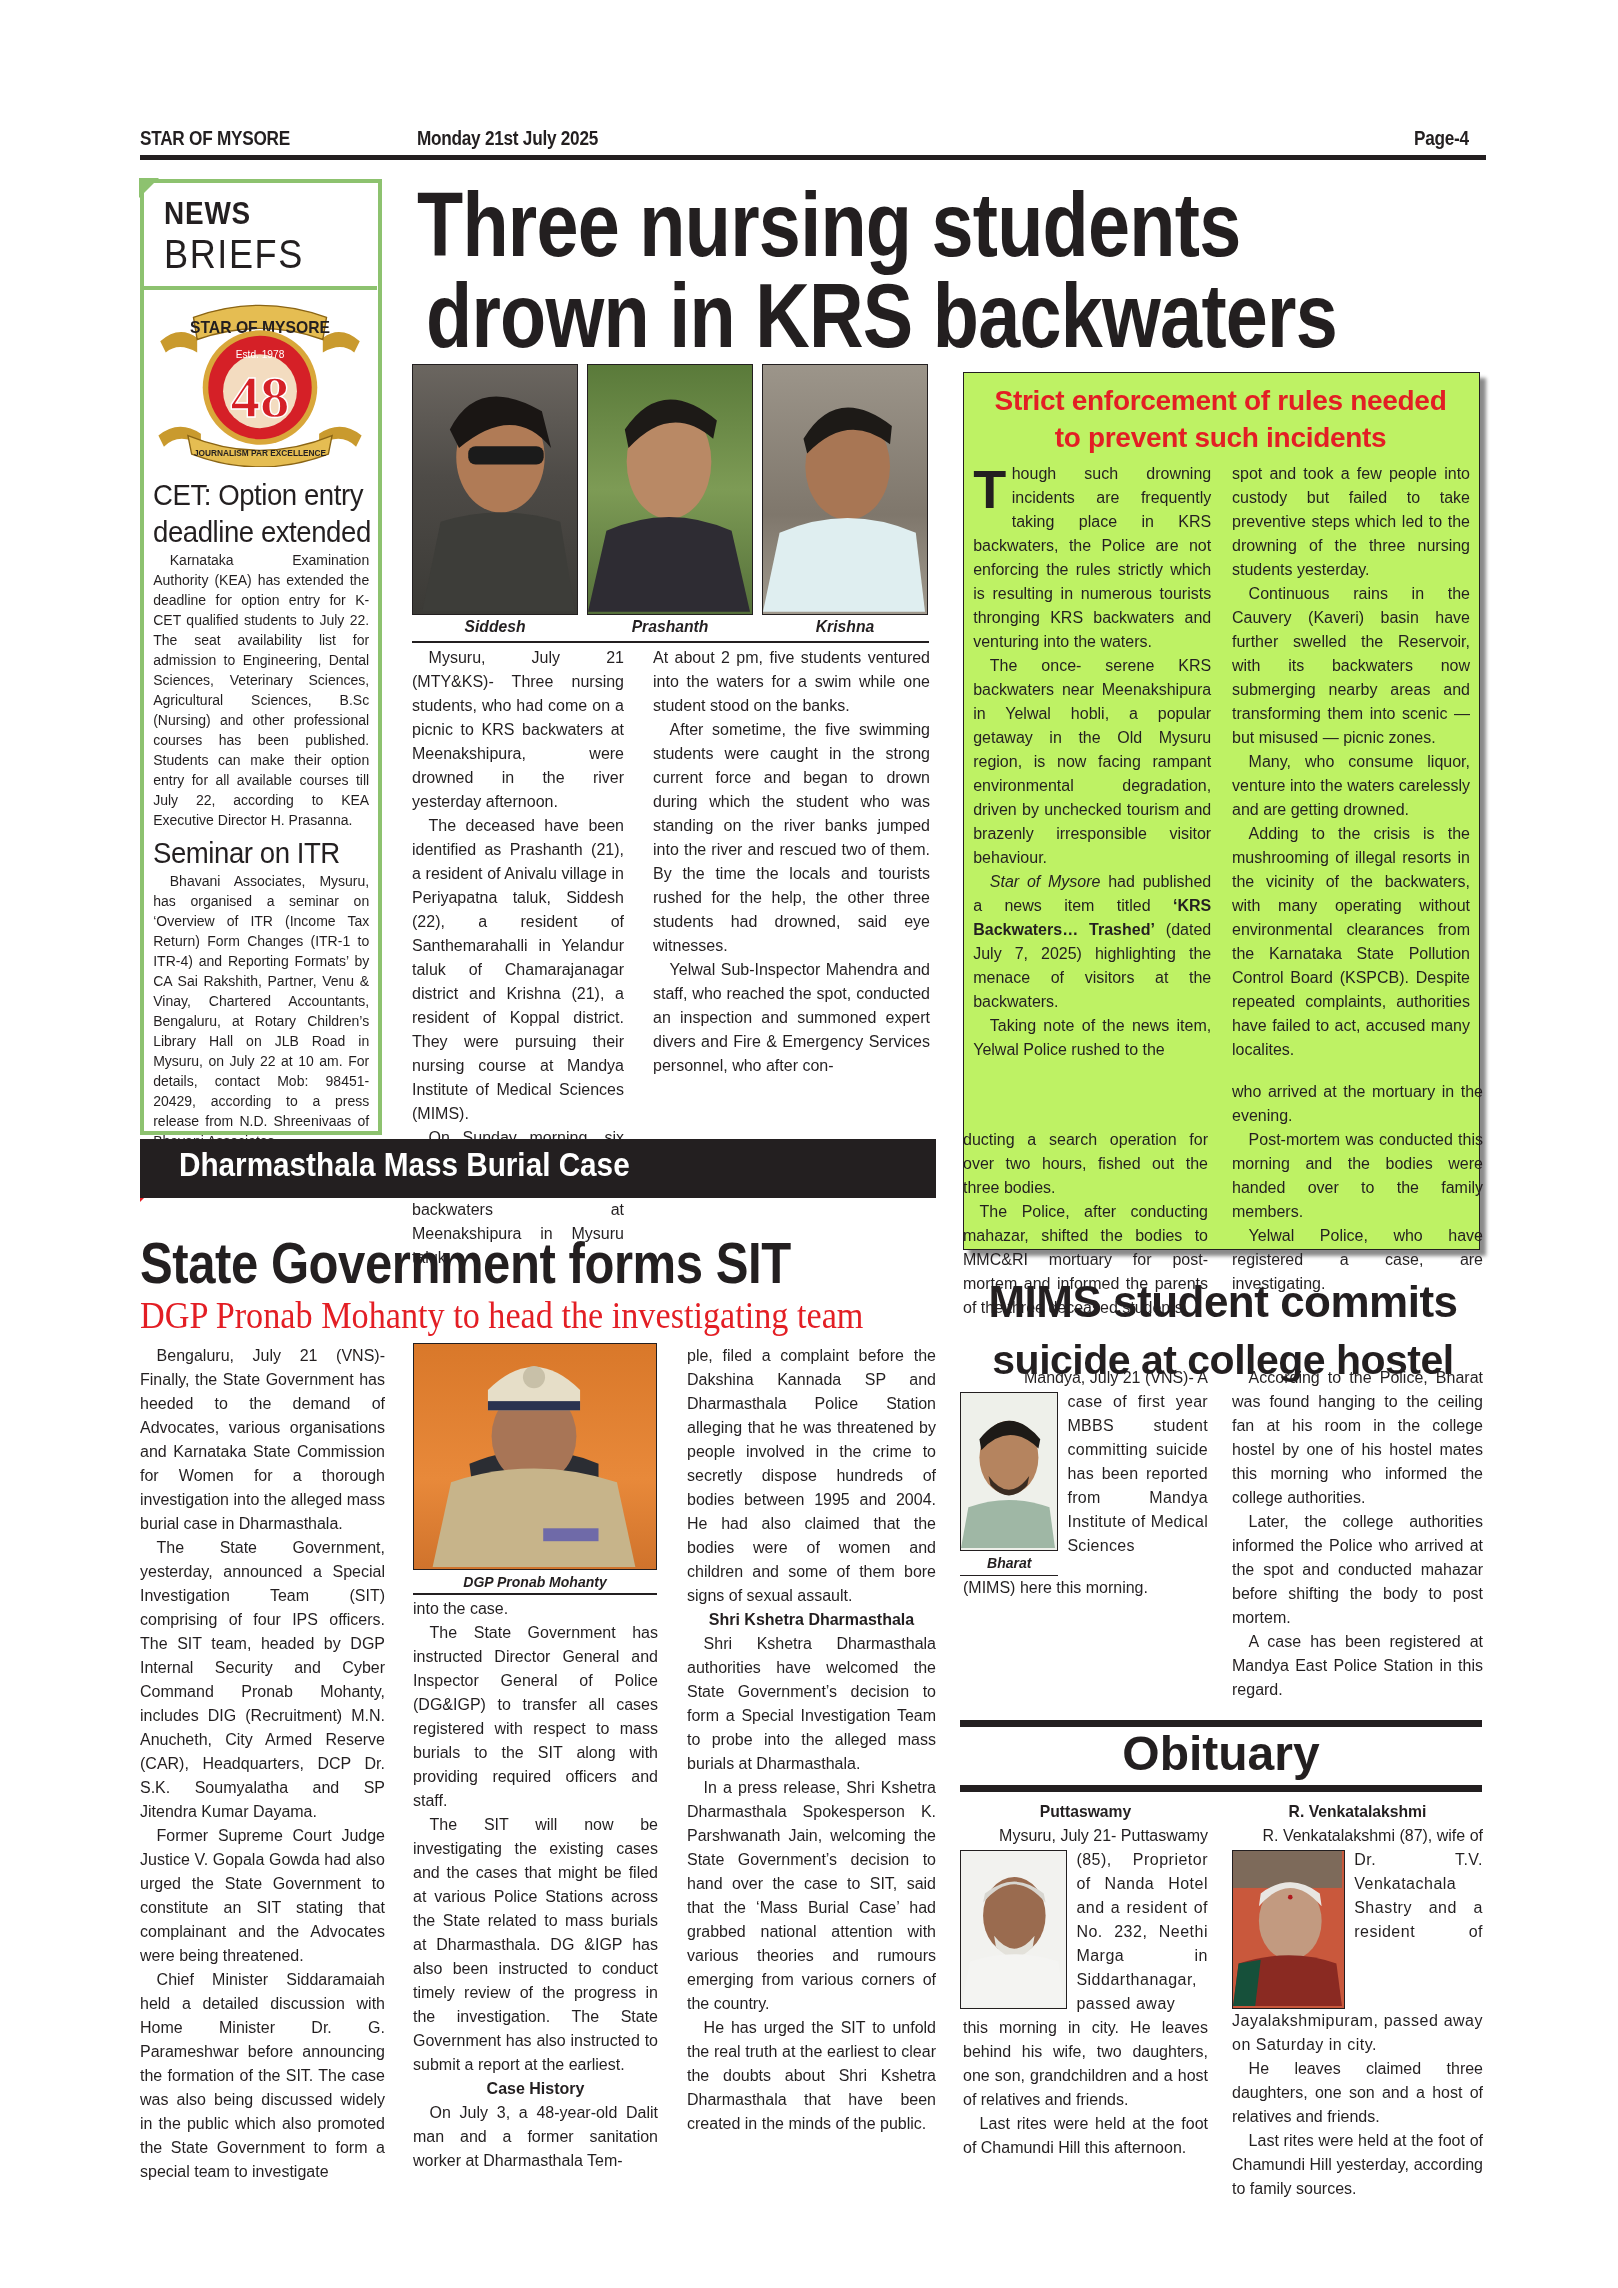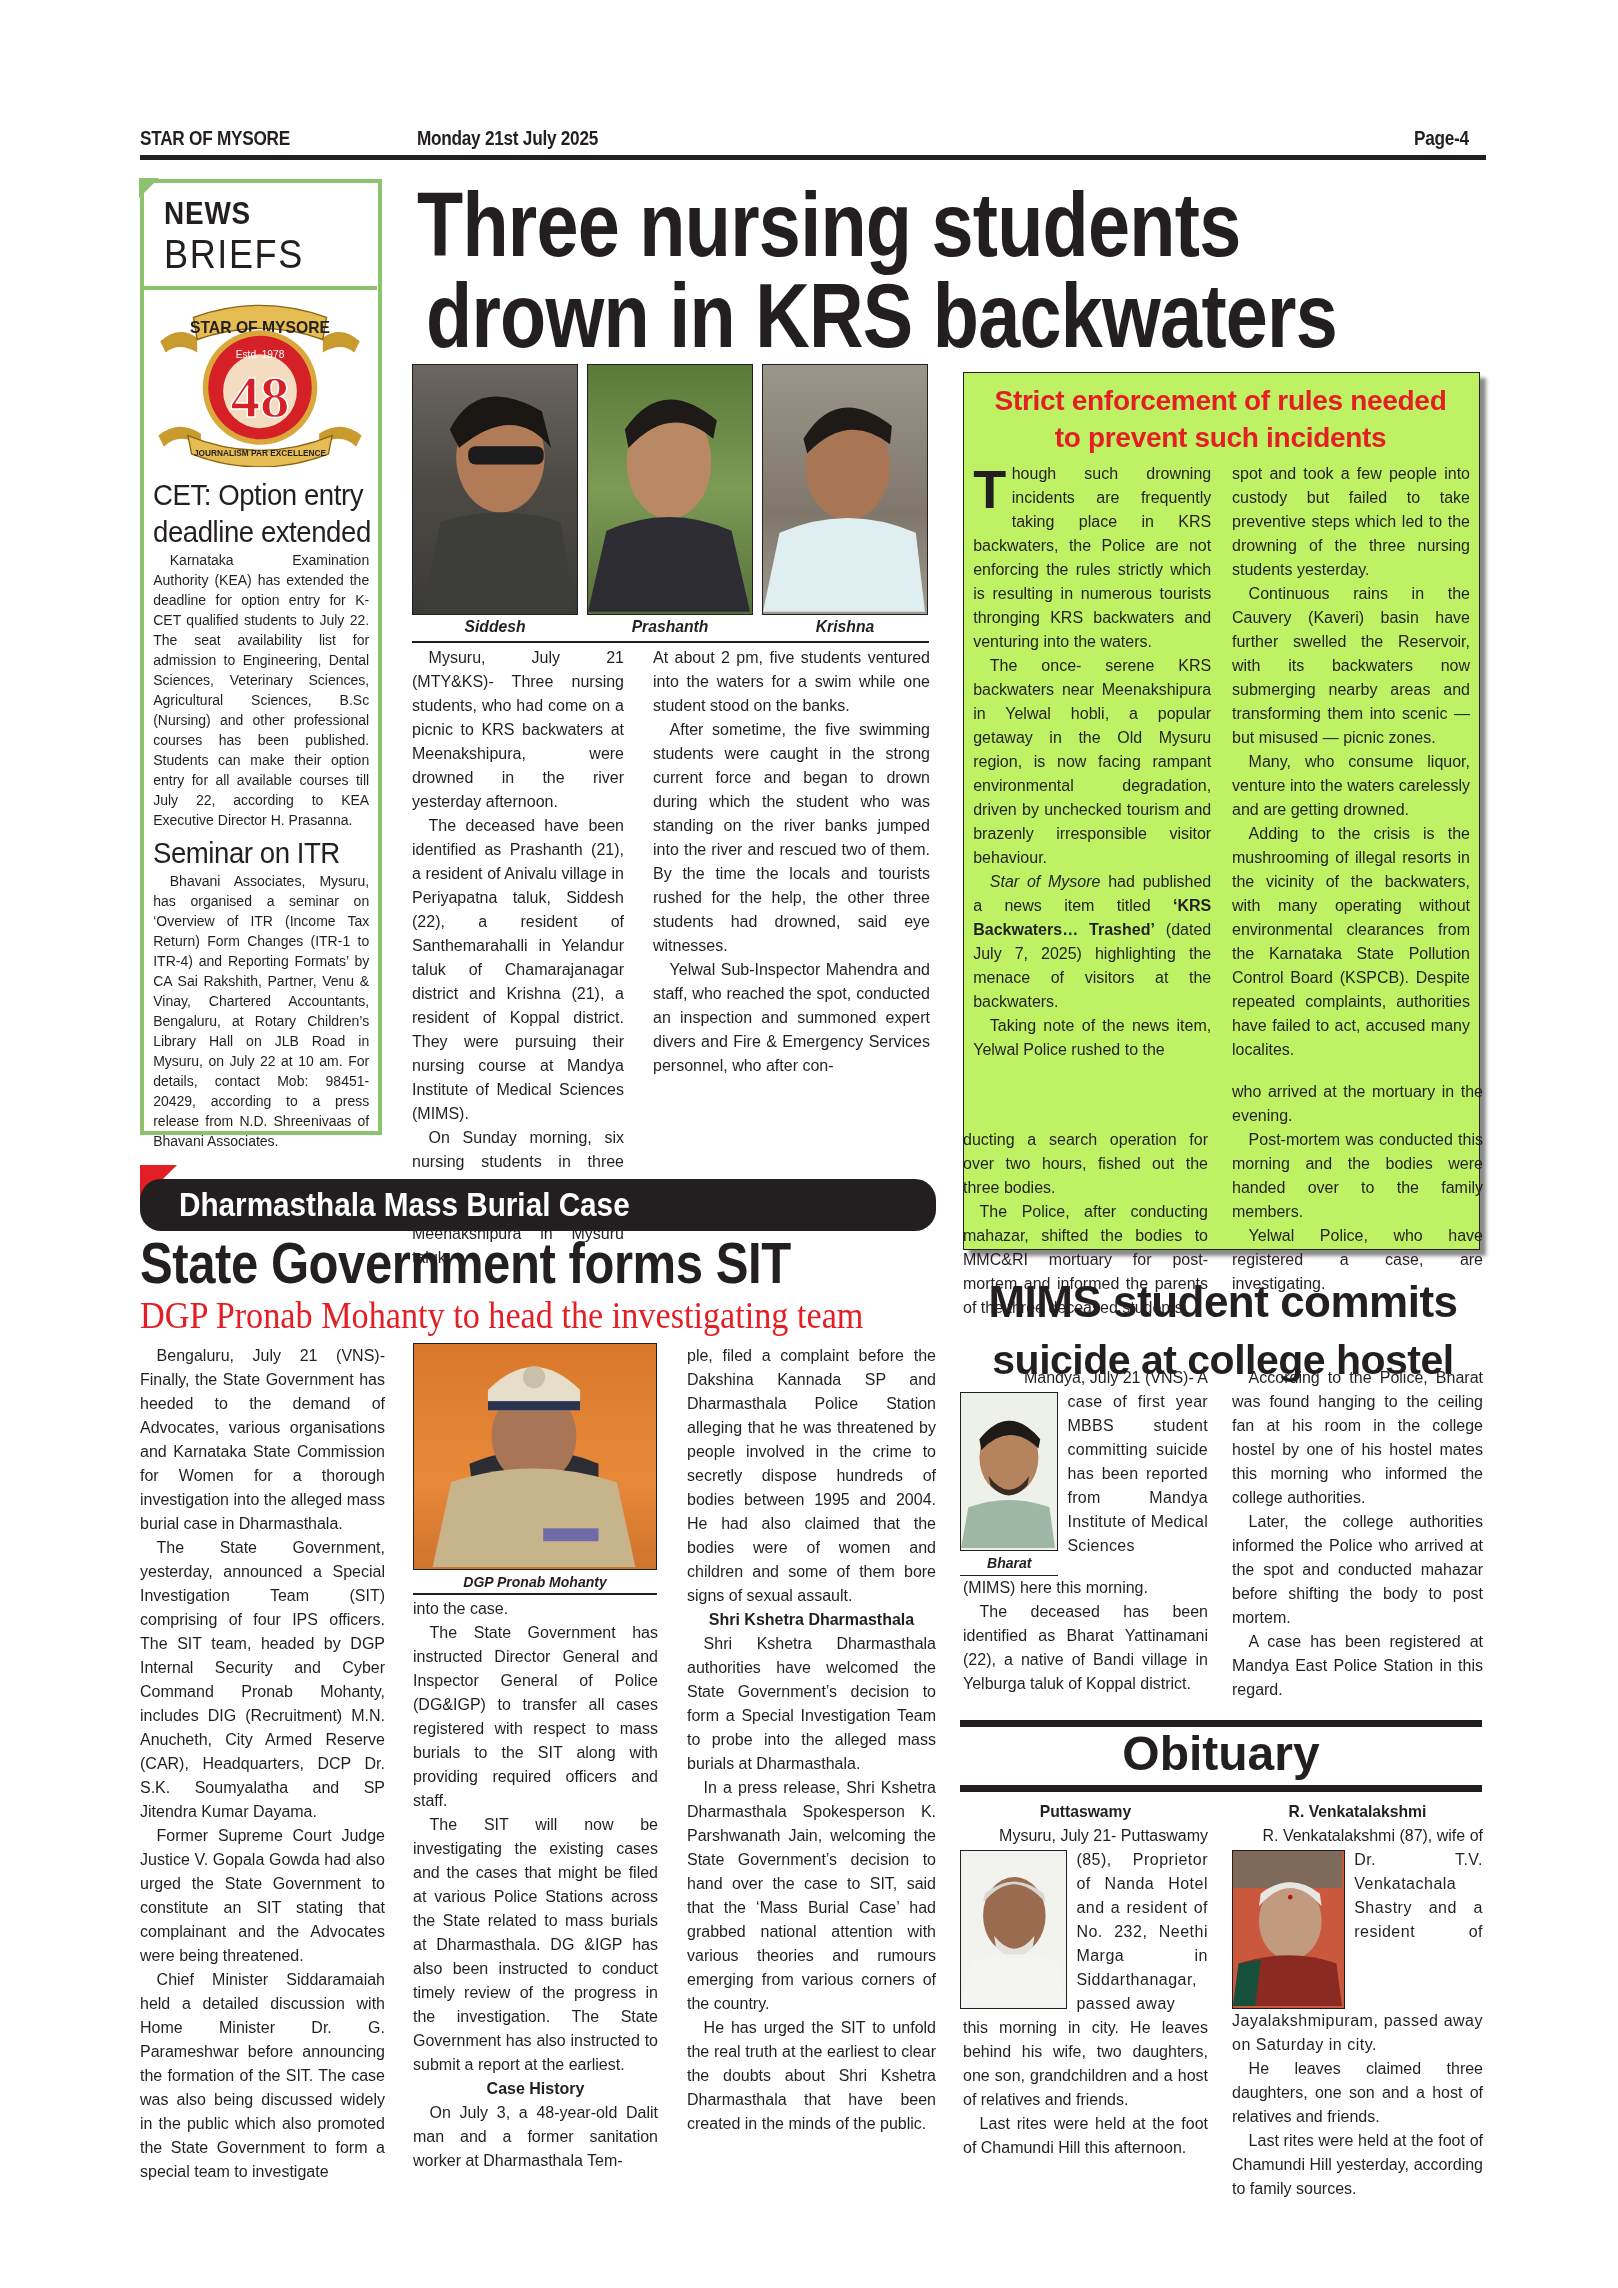--- a/index.html
+++ b/index.html
@@ -18,21 +18,21 @@
   .briefs-word{position:absolute;left:20px;top:48px;font-size:41px;letter-spacing:1.8px;transform:scaleX(0.88);transform-origin:left;}
   .brief-title{font-size:30px;line-height:37px;letter-spacing:-0.5px;transform:scaleX(0.92);transform-origin:left;white-space:nowrap;}
   .brief-body{font-size:14px;line-height:20px;text-align:justify;}
   .brief-body p{margin:0;text-indent:16.6px;}
   .headline{font-weight:bold;font-size:90px;line-height:96px;letter-spacing:-0.9px;transform:scaleX(0.84);transform-origin:left;white-space:nowrap;}
   .photo{border:1.8px solid #231f20;box-sizing:border-box;overflow:hidden;}
   .caption{font-weight:bold;font-style:italic;font-size:15.7px;text-align:center;}
   .edit-box{left:963px;top:372px;width:517px;height:878px;border:1.8px solid #231f20;box-sizing:border-box;box-shadow:5.5px 5.5px 3.7px #8a8a8a;background:#bef264;}
   .edit-title{color:#e31e24;font-weight:bold;font-size:28px;line-height:37px;text-align:center;letter-spacing:-0.3px;}
   .dropcap{float:left;font-size:54px;line-height:46px;font-weight:bold;margin:3.7px 5.5px 0 0;}
-  .banner{left:140px;top:1179px;width:796px;height:52px;background:#231f20;border-radius:21px;}
+  .banner{left:140px;top:1139px;width:796px;height:59px;background:#231f20;}
   .banner .lbl{position:absolute;left:39px;top:7.4px;color:#fff;font-weight:bold;font-size:33px;transform:scaleX(0.9);transform-origin:left;white-space:nowrap;}
   .banner-tri{left:140px;top:1165px;width:0;height:0;border-left:37px solid #e31e24;border-bottom:37px solid transparent;}
   .sit-head{font-weight:bold;font-size:57px;line-height:61px;letter-spacing:-0.5px;transform:scaleX(0.86);transform-origin:left;white-space:nowrap;}
   .sit-sub{color:#e31e24;font-family:"Liberation Serif",serif;font-size:38px;line-height:42px;white-space:nowrap;transform:scaleX(0.9);transform-origin:left;}
   .mims-head{font-weight:bold;font-size:44px;line-height:42px;text-align:center;letter-spacing:-0.5px;white-space:nowrap;}
   .obit-title{font-weight:bold;font-size:48px;text-align:center;}
   .obit-name{font-weight:bold;font-size:15.7px;text-align:center;}
   .thick{background:#231f20;height:7.4px;}
 </style>
 </head>
@@ -210,21 +210,20 @@
           <ellipse cx="52" cy="70" rx="32" ry="40" fill="#b5845f"></ellipse>
           <path d="M20 50 Q52 10 86 50 L84 60 Q52 30 22 62 Z" fill="#1d1a17"></path>
           <path d="M30 90 Q52 120 74 90 L72 100 Q52 122 32 100 Z" fill="#3a2c22"></path>
           <path d="M0 168 L8 124 Q52 108 96 124 L102 168 Z" fill="#9fb7a5"></path>
         </svg>
     </div>
     <div class="caption" style="font-size:14px;border-bottom:1.8px solid #231f20;">Bharat</div>
   </div>
   <p class="noind" style="letter-spacing:0.3px;">case of first year MBBS student committing suicide has been reported from Mandya Institute of Medical Sciences</p>
   <p class="noind" style="clear:both;">(MIMS) here this morning.</p>
-  <p>The deceased has been identified as Bharat Yattinamani (22), a native of Bandi village in Yelburga taluk of Koppal district.</p>
 </div>
 <div class="abs body" style="left:1232px;top:1366px;width:251px;">
   <p>According to the Police, Bharat was found hanging to the ceiling fan at his room in the college hostel by one of his hostel mates this morning who informed the college authorities.</p>
   <p>Later, the college authorities informed the Police who arrived at the spot and conducted mahazar before shifting the body to post mortem.</p>
   <p>A case has been registered at Mandya East Police Station in this regard.</p>
 </div>
 
 <div class="abs thick" style="left:960px;top:1720px;width:522px;"></div>
 <div class="abs obit-title" style="left:960px;top:1726px;width:522px;">Obituary</div>
 <div class="abs thick" style="left:960px;top:1785px;width:522px;"></div>

